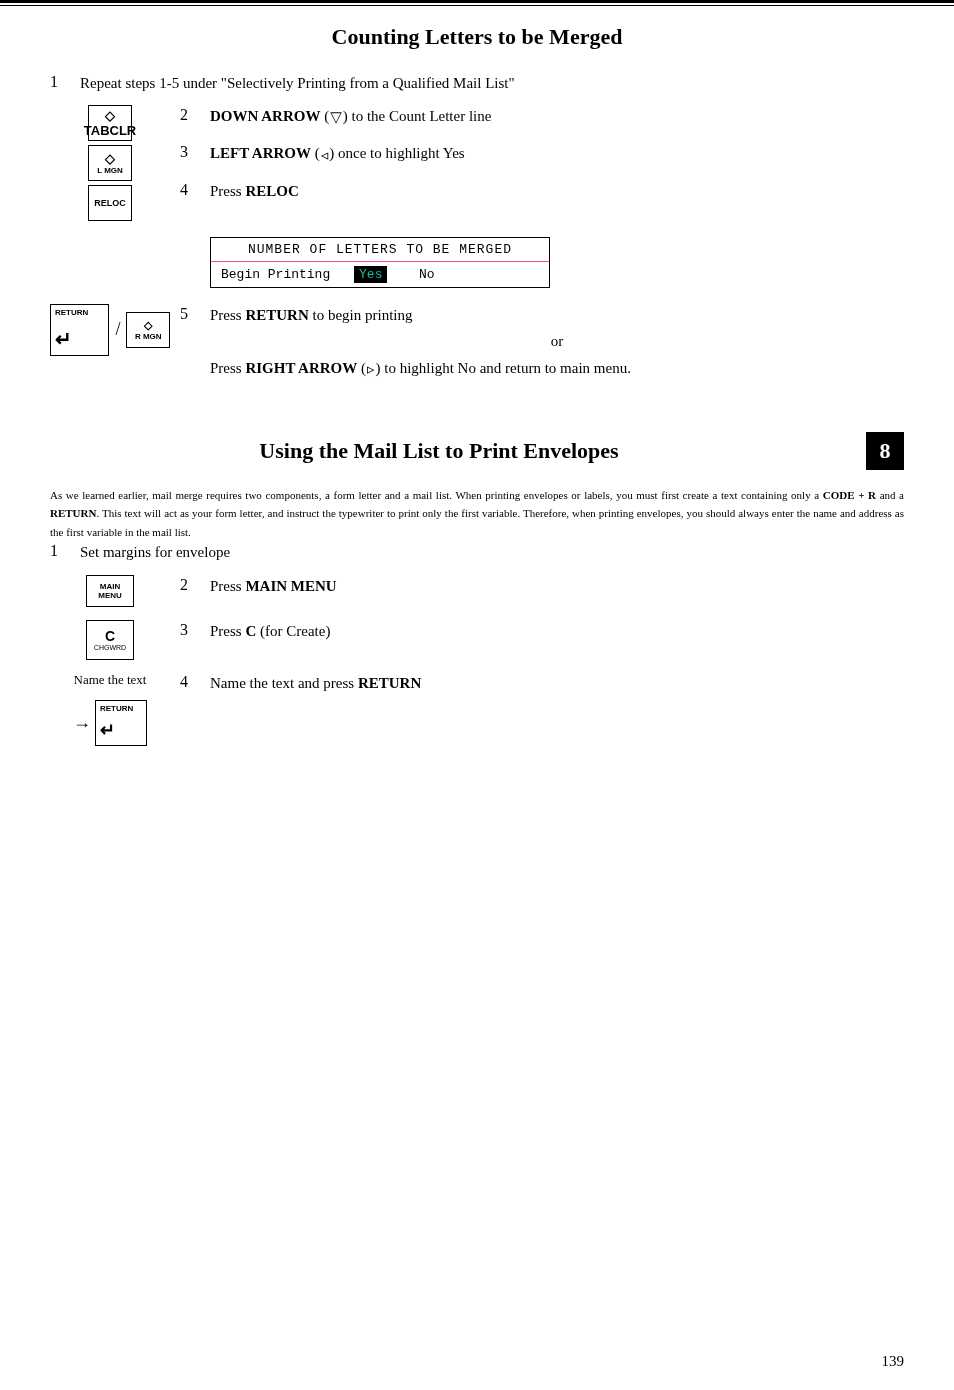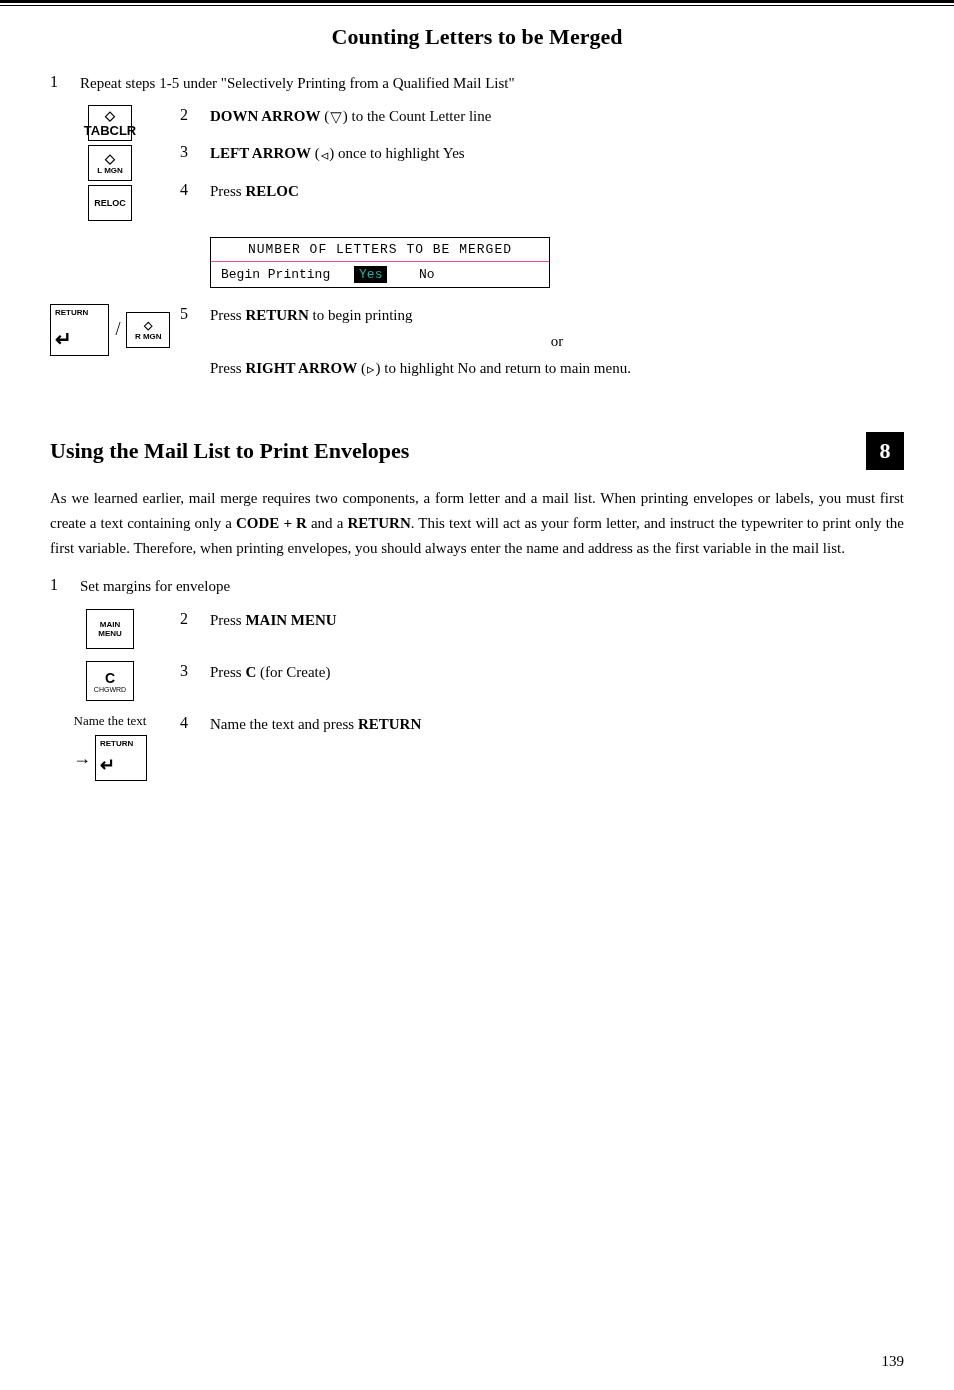--- a/index.html
+++ b/index.html
@@ -239,35 +239,35 @@
       display: flex;
       align-items: center;
       justify-content: center;
       flex-shrink: 0;
     }
 
     .section8-title {
       font-size: 22px;
       font-weight: bold;
       flex: 1;
+      text-align: center;
       padding-right: 38px;
     }
 
     
     .body-para {
-      font-size: 15px;
+      font-size: 11px;
       line-height: 1.65;
       text-align: justify;
-      margin-bottom: 14px;
     }
 
     
     .key-mainmenu {
       width: 48px;
-      height: 40px;
+      height: 32px;
       border: 1.5px solid #000;
       display: flex;
       flex-direction: column;
       align-items: center;
       justify-content: center;
       font-size: 8px;
       font-family: Arial, sans-serif;
       font-weight: bold;
       text-align: center;
     }
@@ -290,21 +290,21 @@
       font-size: 7px;
       font-weight: normal;
     }
 
     
     .name-text-area {
       display: flex;
       flex-direction: column;
       align-items: center;
       font-size: 12px;
-      gap: 2px;
+      gap: 8px;
     }
 
     .arrow-right-icon {
       font-size: 18px;
       font-weight: bold;
     }
 
     
     .page-number {
       position: absolute;

